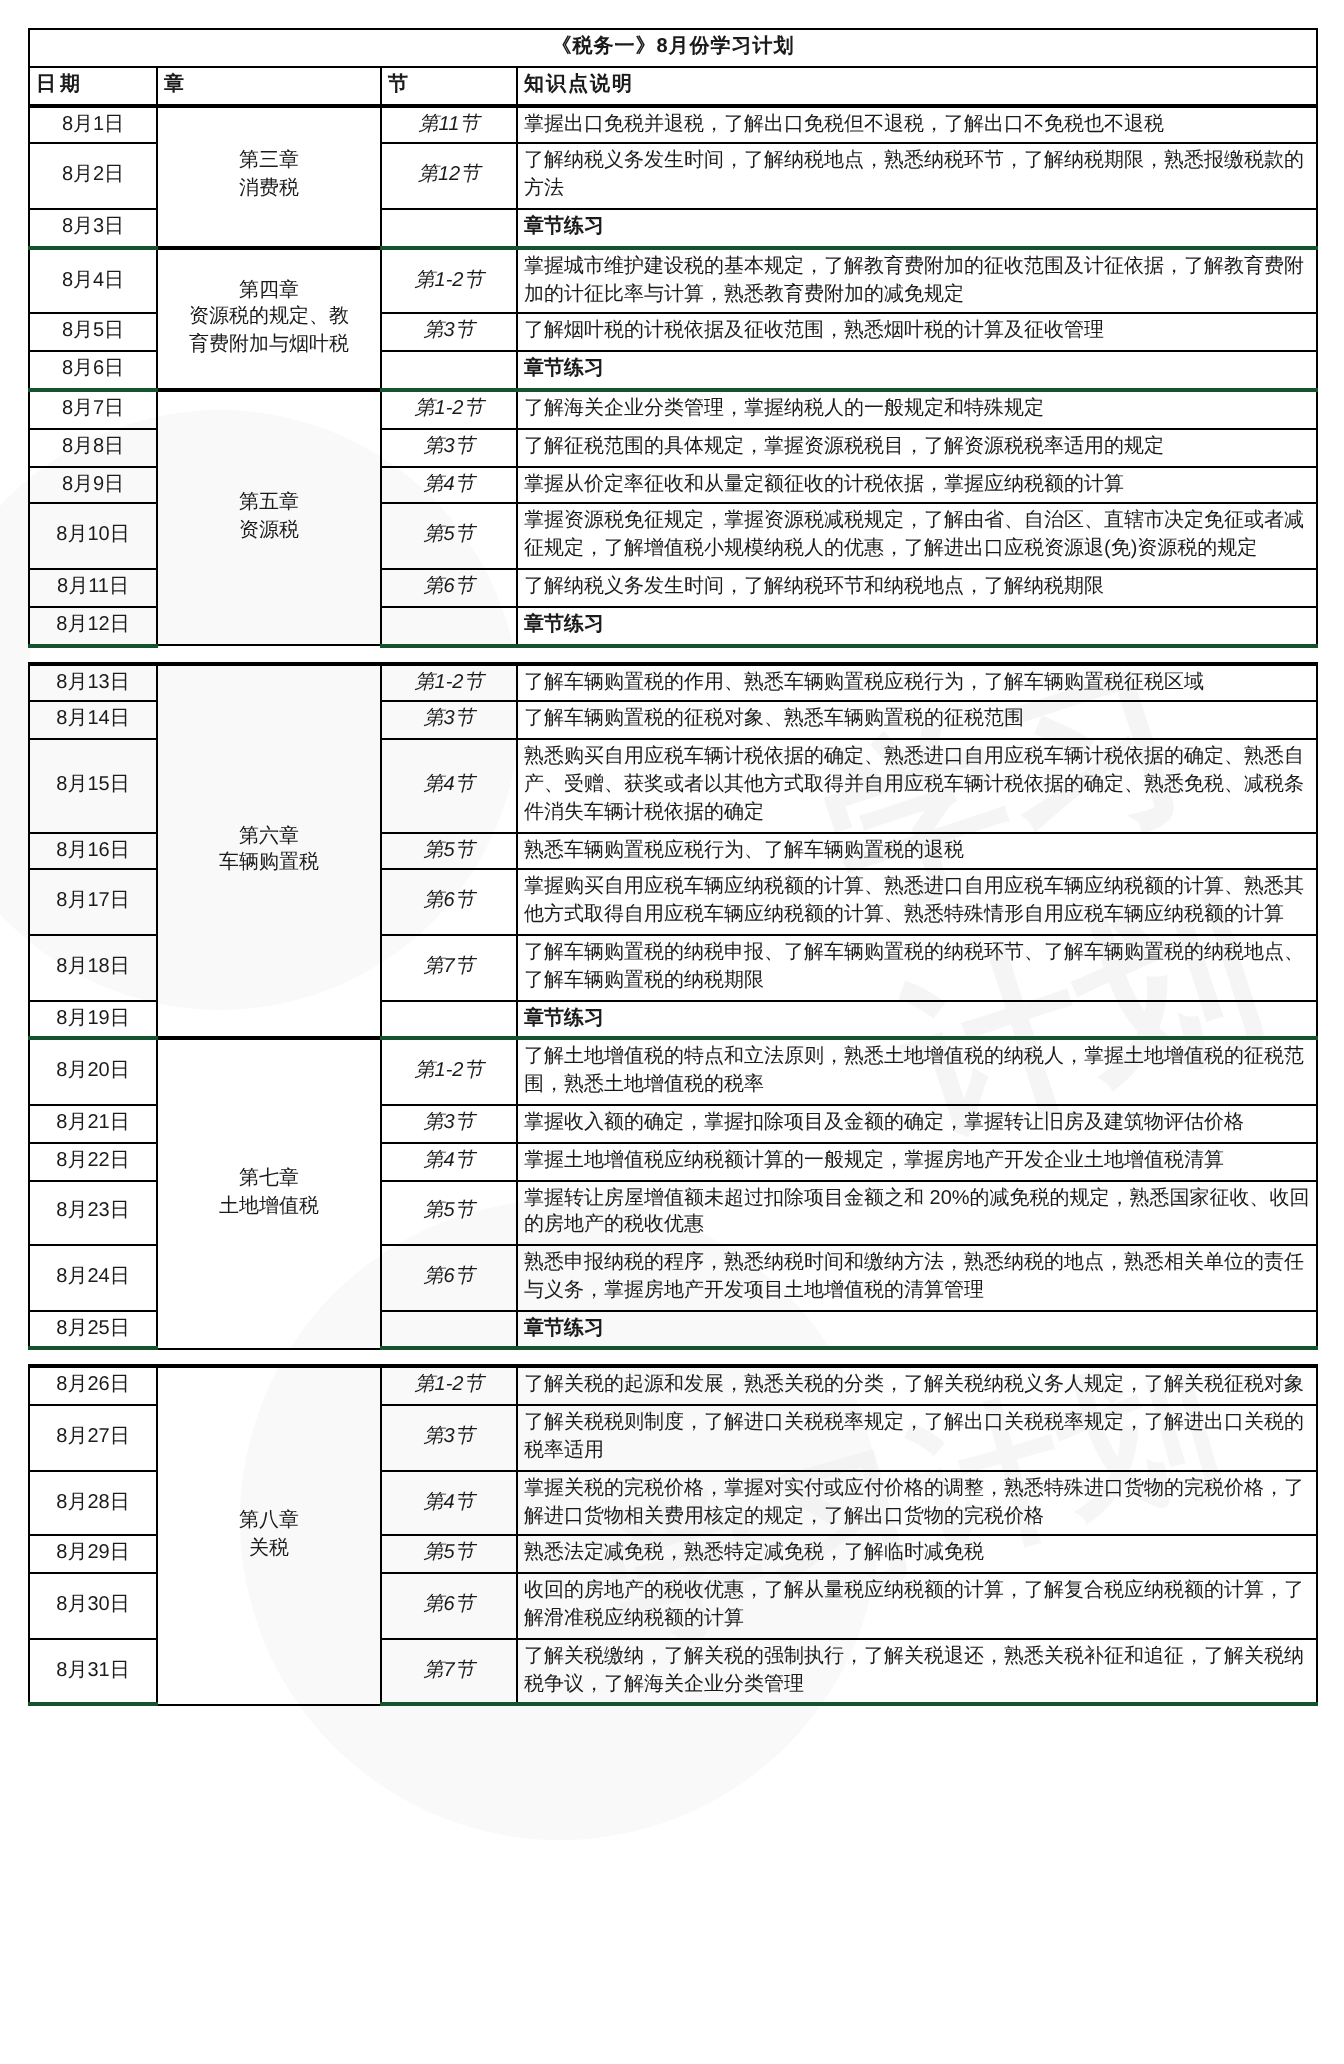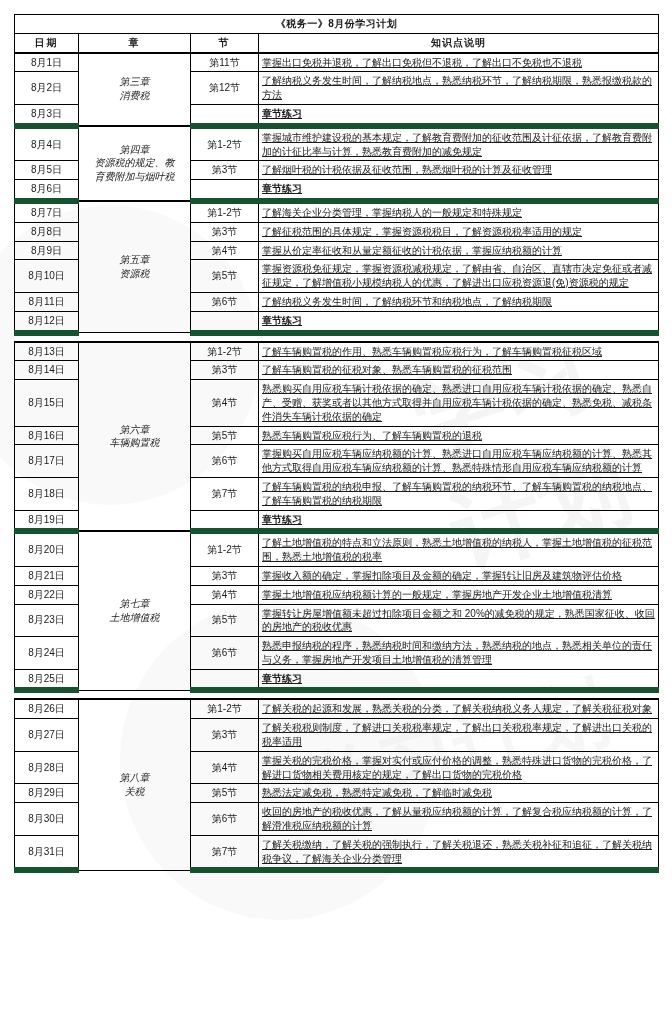--- a/index.html
+++ b/index.html
@@ -75,59 +75,58 @@
     text-align: center;
     font-size: 14px;
     font-weight: bold;
     letter-spacing: 0.5px;
     padding: 5px 4px 6px 4px;
     color: #1a1a1a;
   }
 
   .head-row th {
     background: #fadcd5;
-    text-align: center;
+    text-align: left;
     font-size: 14px;
     font-weight: bold;
     padding: 4px 3px 5px 3px;
     letter-spacing: 2px;
     color: #1a1a1a;
   }
   .head-row th.desc-h { letter-spacing: 1px; }
 
   td.date {
     text-align: center;
     font-size: 10.5px;
     white-space: nowrap;
   }
   td.chap {
     text-align: center;
     font-size: 10.5px;
     line-height: 1.5;
-    font-style: italic;
   }
   td.sec {
     text-align: center;
     font-size: 10px;
     white-space: nowrap;
+    font-style: italic;
   }
   td.desc {
     text-align: left;
     font-size: 10px;
     padding-left: 4px;
     padding-right: 4px;
-    text-decoration: underline;
   }
   td.desc.practice {
     font-weight: bold;
   }
 
   
   tr.grp-top > td, tr.grp-top > th { border-top: 2px solid #000; }
-  tr.grp-bot > td { border-bottom: 6px solid #14532d; }
+  tr.grp-bot > td { border-bottom: 2px solid #14532d; }
 
   
   tr.spacer td {
     border: none;
     height: 9px;
     padding: 0;
     background: #ffffff;
   }
 </style>
 </head>

